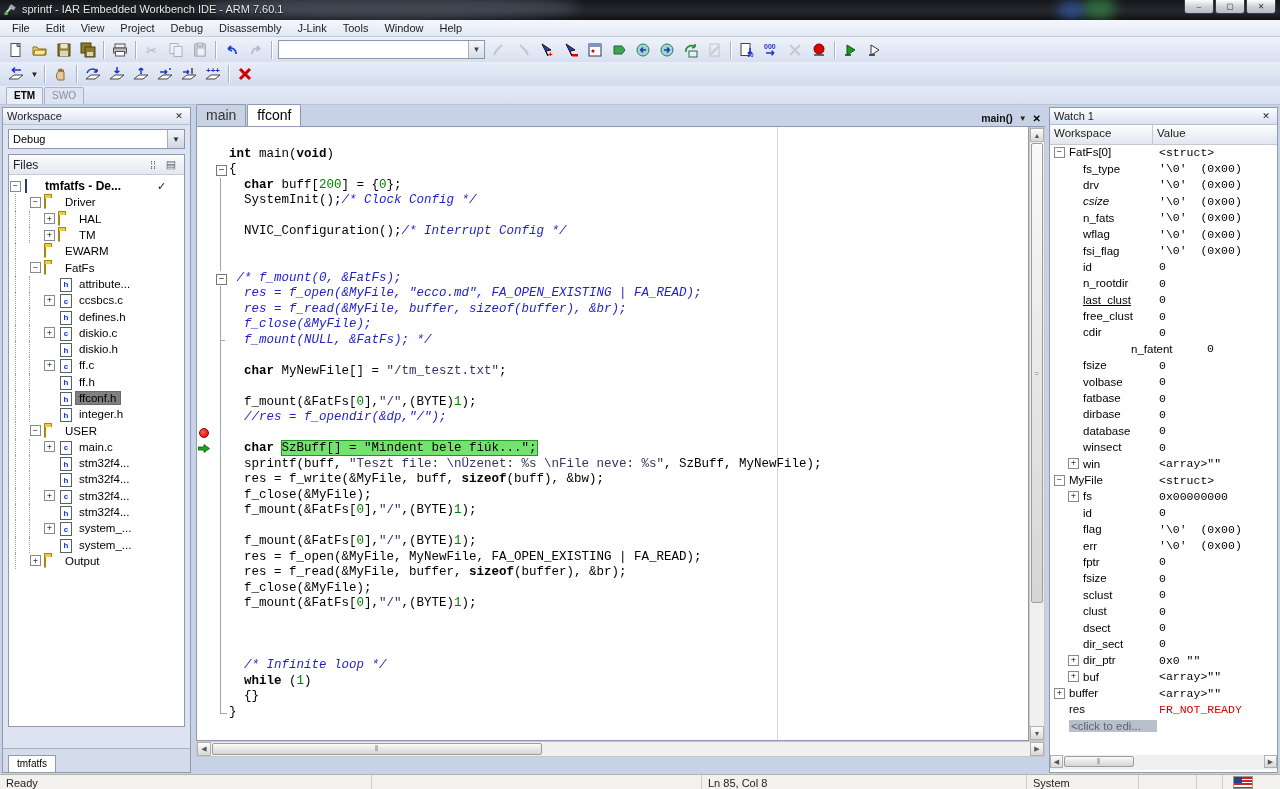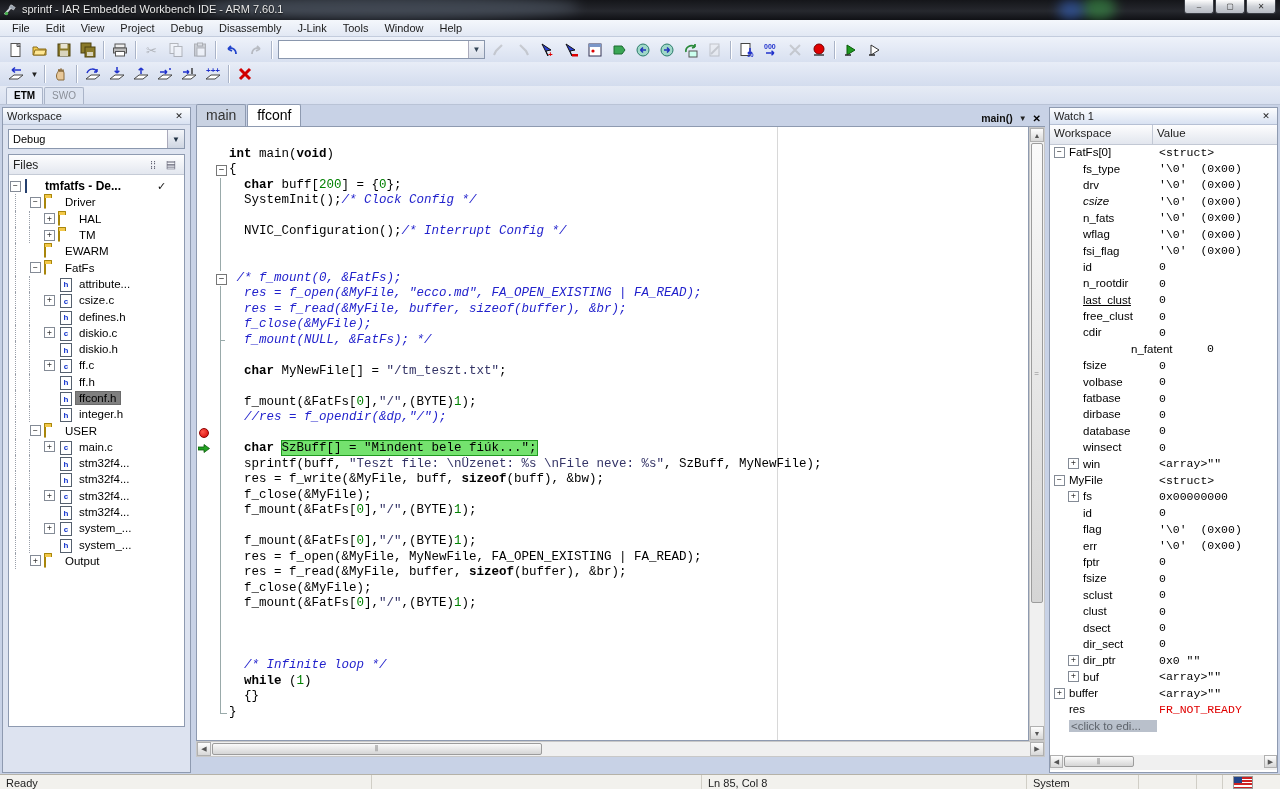--- a/index.html
+++ b/index.html
@@ -497,21 +497,21 @@
               </span>
               <span class="t-label">attribute...</span>
             </div>
             <div class="trow">
               <span class="guide"></span>
               <span class="guide g2"></span>
               <span class="ebox">+</span>
               <span class="t-ic">
                 <span class="ic-doc">c</span>
               </span>
-              <span class="t-label">csize.c</span>
+              <span class="t-label">ccsbcs.c</span>
             </div>
             <div class="trow">
               <span class="guide"></span>
               <span class="guide g2"></span>
               <span class="ebox none">+</span>
               <span class="t-ic">
                 <span class="ic-doc">h</span>
               </span>
               <span class="t-label">defines.h</span>
             </div>
@@ -638,20 +638,23 @@
               </span>
               <span class="t-label">system_...</span>
             </div>
             <div class="trow">
               <span class="guide"></span>
               <span class="ebox">+</span>
               <span class="t-ic"><span class="ic-folder"></span></span>
               <span class="t-label">Output</span>
             </div>
           </div>
+      </div>
+      <div id="ws-tabstrip">
+        <span class="ws-tab">tmfatfs</span>
       </div>
     </div>
 
     <div id="editor">
       <div id="ed-tabbar">
         <div id="ed-tabs" style="display:flex;align-items:flex-end;">
             <span class="ed-tab">main</span>
             <span class="ed-tab active">ffconf</span>
           </div>
         <div id="ed-right">

